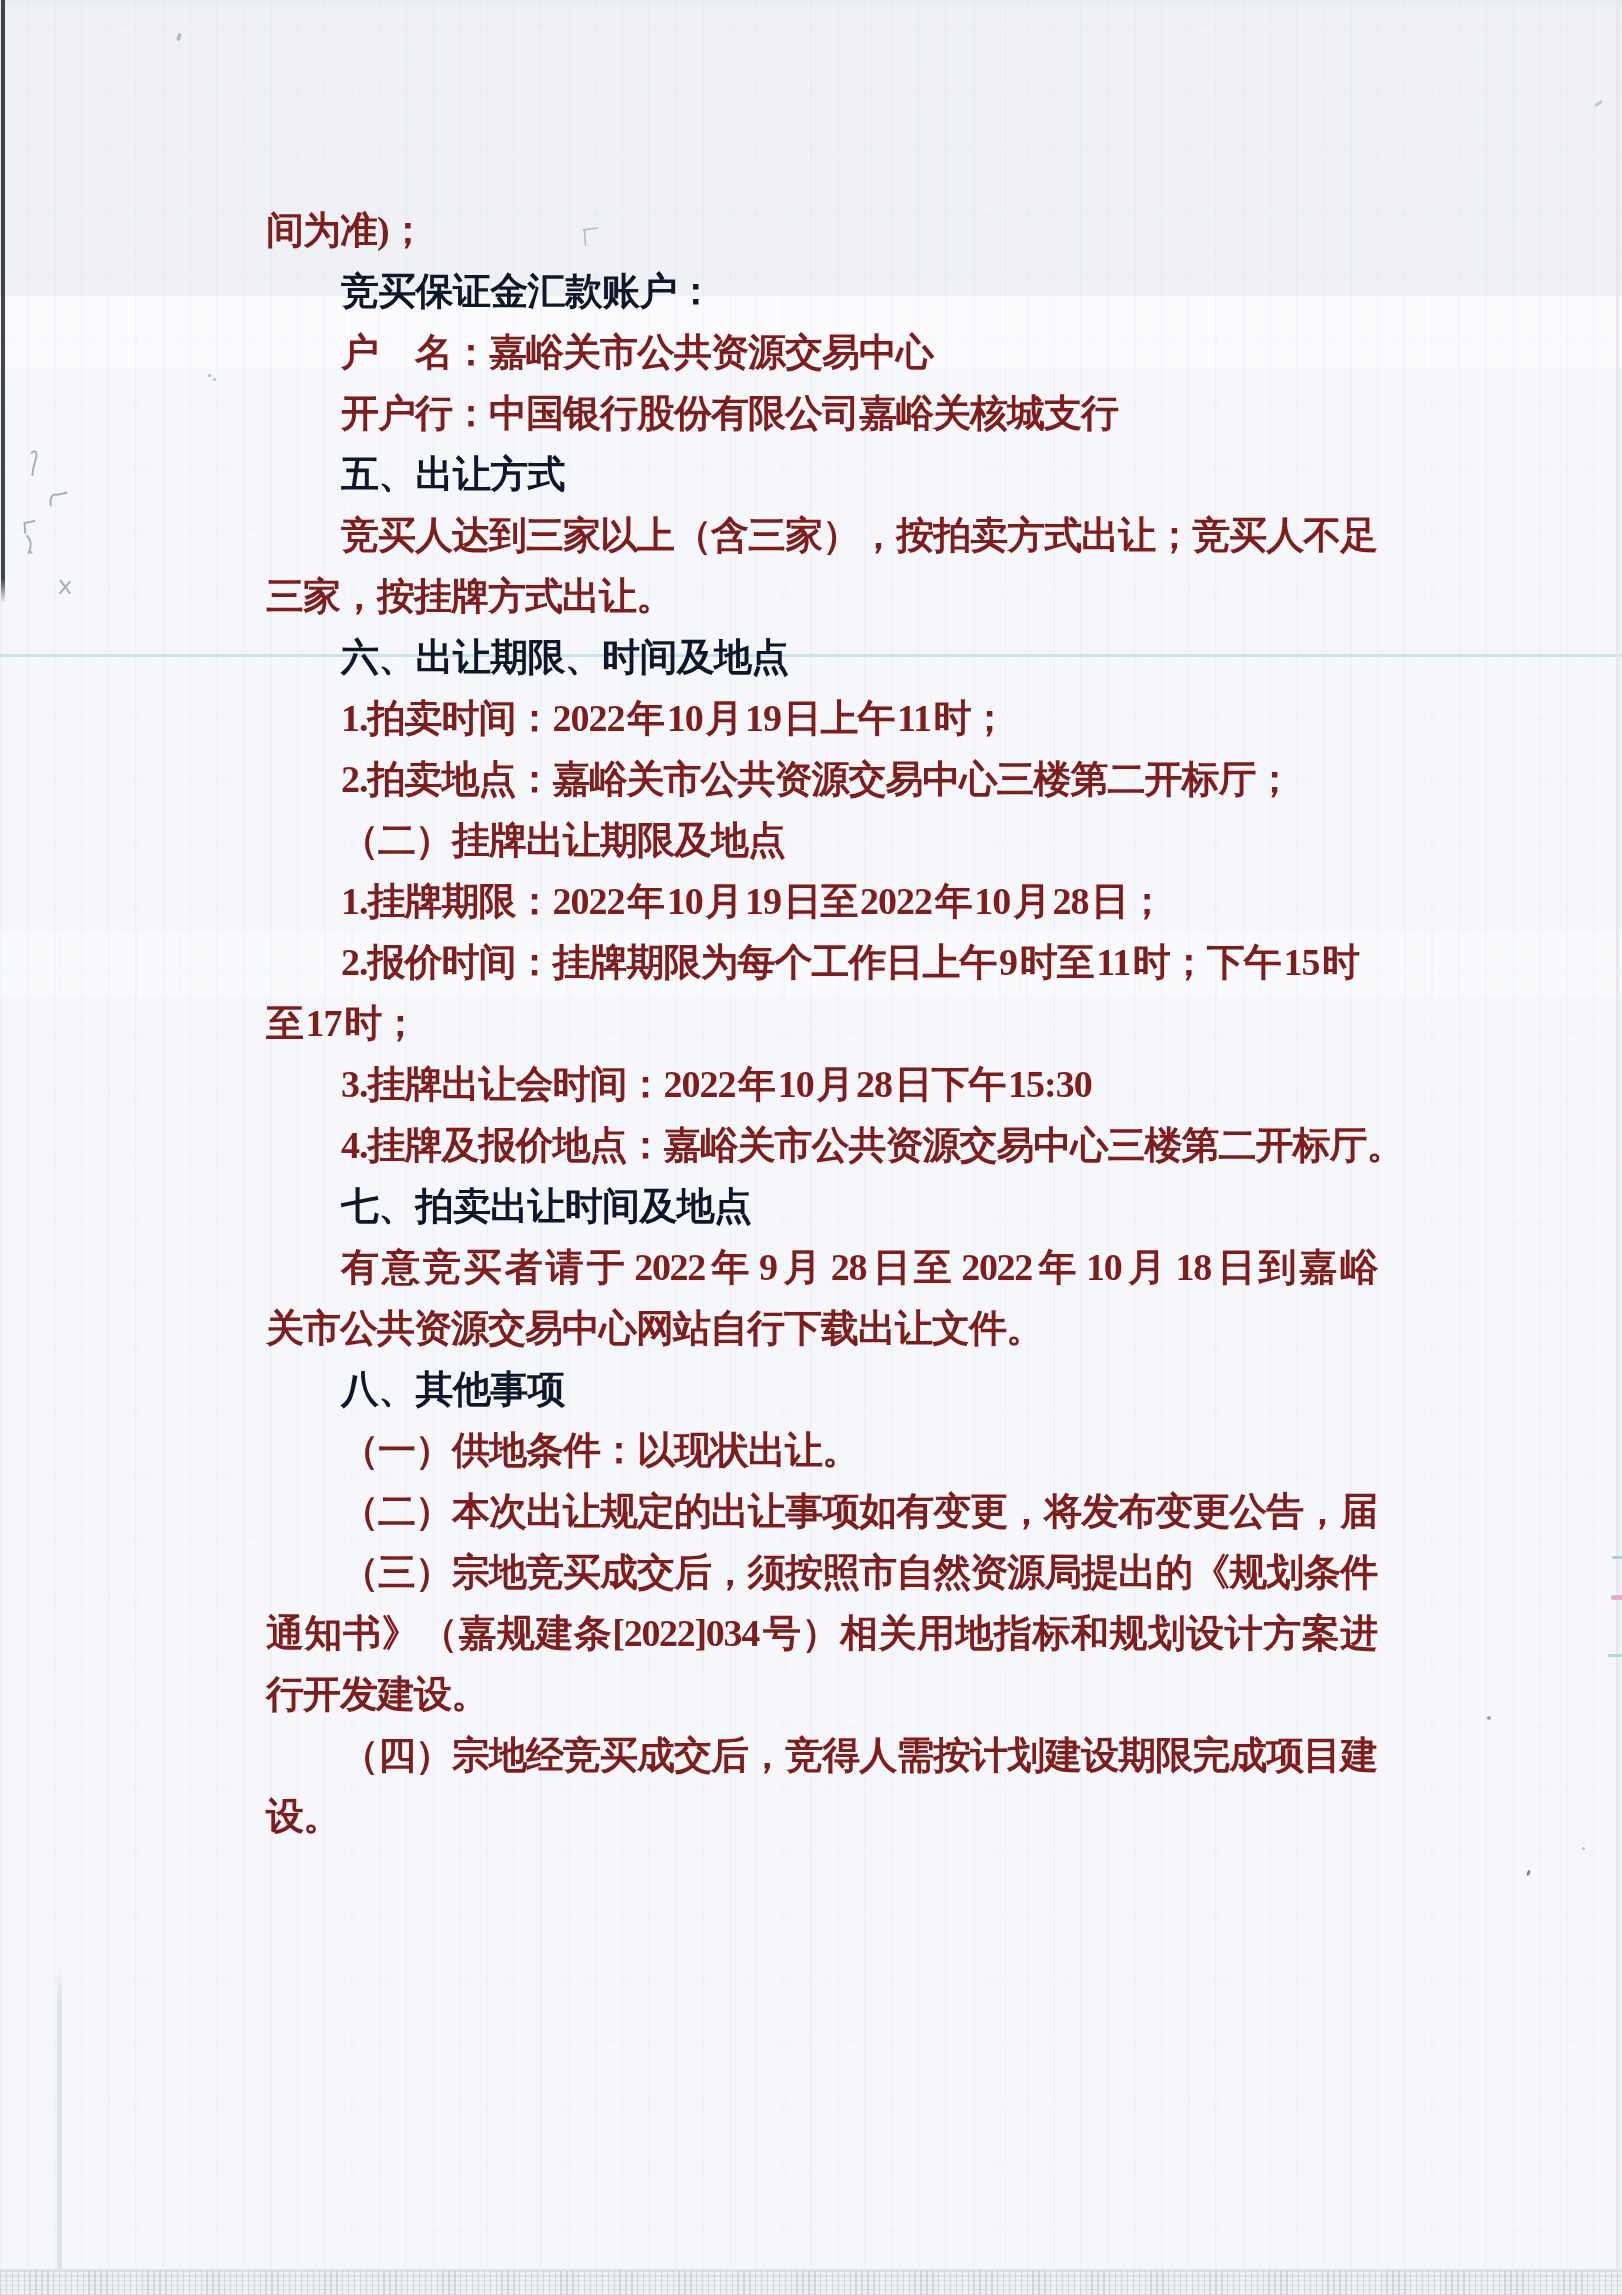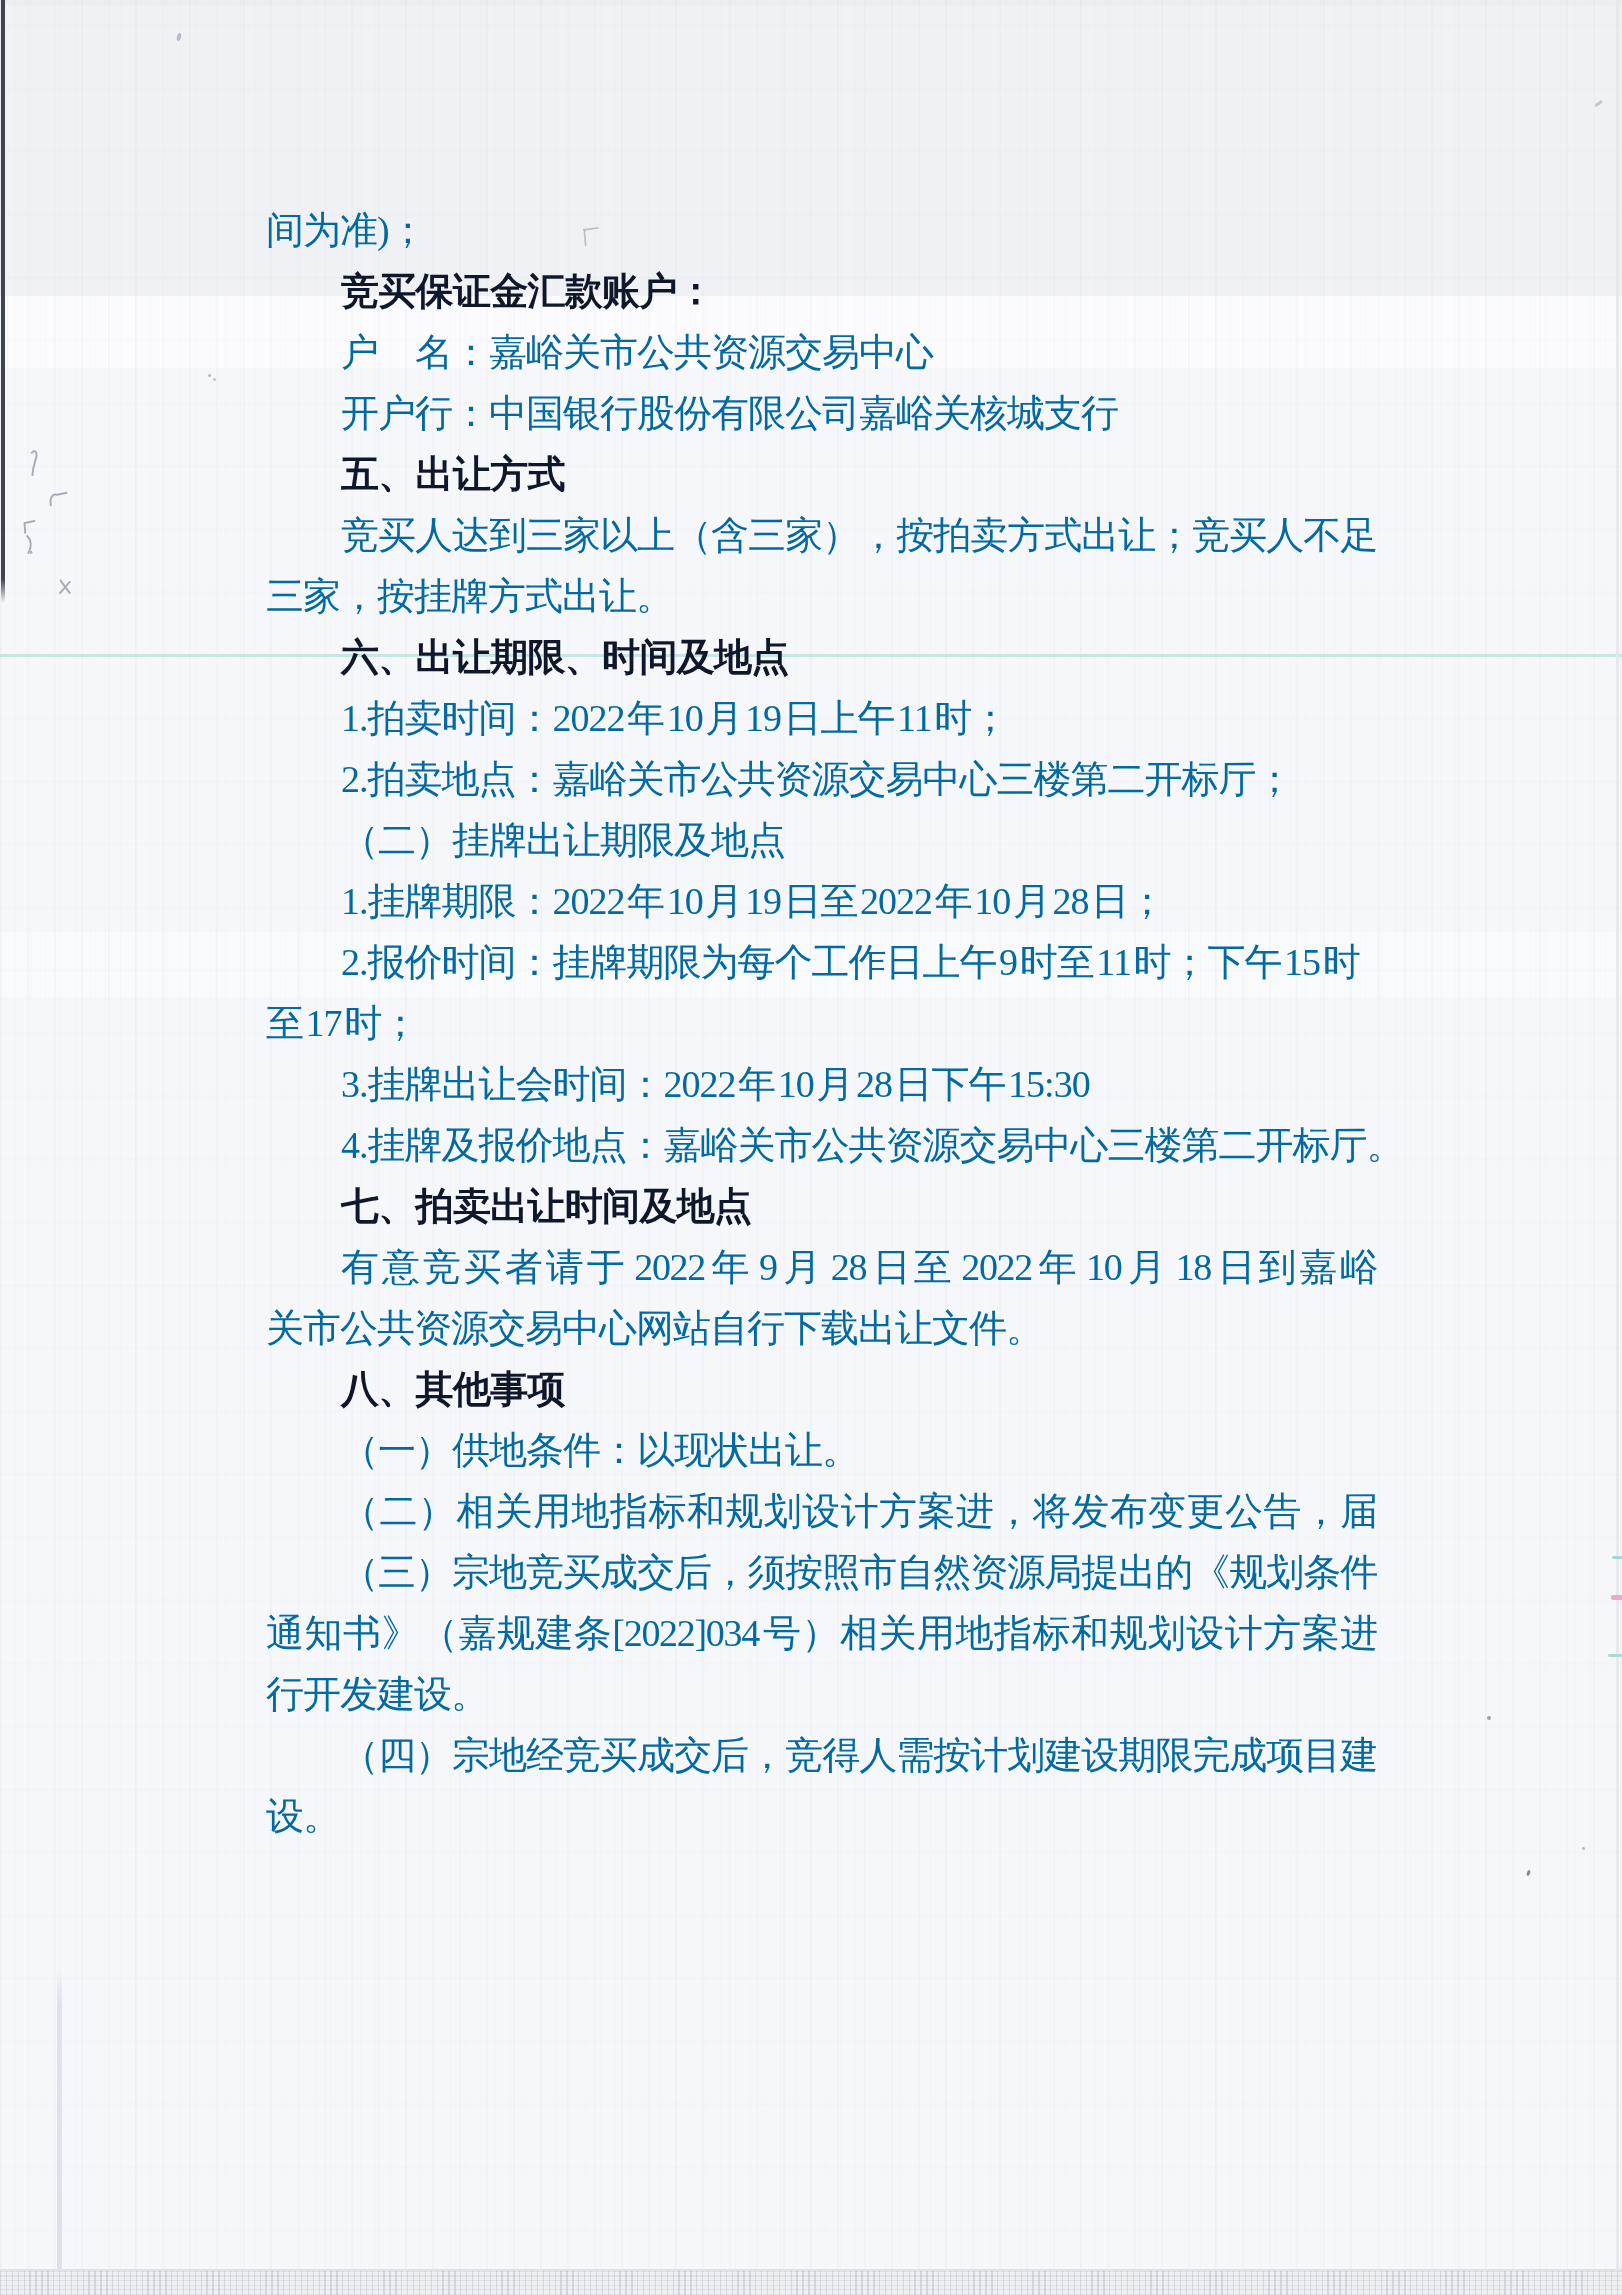--- a/index.html
+++ b/index.html
@@ -39,23 +39,24 @@
       repeating-linear-gradient(90deg, rgba(160,166,182,.35) 0 1.3px, rgba(0,0,0,0) 1.3px 5.9px),
       repeating-linear-gradient(0deg, rgba(160,166,182,.20) 0 1.3px, rgba(0,0,0,0) 1.3px 4.6px);
   }
   .speck{position:absolute;border-radius:50%;z-index:2;}
   .dash{position:absolute;border-radius:2px;z-index:2;}
   svg.marks{position:absolute;z-index:2;}
   
   .doc{position:absolute;left:266px;top:200px;width:1111px;z-index:3;}
   .line{
     height:61px;line-height:61px;
-    font-size:38px;color:#0369a1;
+    font-size:38px;color:#7f1d1d;
     letter-spacing:-1px;word-spacing:-5.9px;
     white-space:nowrap;
+    font-weight:bold;
   }
   .line.indent{padding-left:75px;box-sizing:border-box;}
   .line.heading{
     font-family:"Liberation Sans","DejaVu Sans",sans-serif;
     font-weight:700;color:#0f172a;letter-spacing:-0.7px;
   }
   .line.fill{
     white-space:normal;width:100%;box-sizing:border-box;
     text-align:justify;text-align-last:justify;
     letter-spacing:-1.3px;
@@ -124,21 +125,21 @@
       <div class="line indent">1.挂牌期限：2022 年 10 月 19 日至 2022 年 10 月 28 日；</div>
       <div class="line indent">2.报价时间：挂牌期限为每个工作日上午 9 时至 11 时；下午 15 时</div>
       <div class="line">至 17 时；</div>
       <div class="line indent">3.挂牌出让会时间：2022 年 10 月 28 日下午 15:30</div>
       <div class="line indent">4.挂牌及报价地点：嘉峪关市公共资源交易中心三楼第二开标厅。</div>
       <div class="line heading indent">七、拍卖出让时间及地点</div>
       <div class="line indent fill">有意竞买者请于 2022 年 9 月 28 日至 2022 年 10 月 18 日到嘉峪</div>
       <div class="line">关市公共资源交易中心网站自行下载出让文件。</div>
       <div class="line heading indent">八、其他事项</div>
       <div class="line indent">（一）供地条件：以现状出让。</div>
-      <div class="line indent fill">（二）相关用地指标和规划设计方案进，将发布变更公告，届</div>
+      <div class="line indent fill">（二）本次出让规定的出让事项如有变更，将发布变更公告，届</div>
       <div class="line indent fill">（三）宗地竞买成交后，须按照市自然资源局提出的《规划条件</div>
       <div class="line fill">通知书》（嘉规建条[2022]034 号）相关用地指标和规划设计方案进</div>
       <div class="line">行开发建设。</div>
       <div class="line indent fill">（四）宗地经竞买成交后，竞得人需按计划建设期限完成项目建</div>
       <div class="line">设。</div>
     </div>
 
   <div class="texture"></div>
 </div>
 

